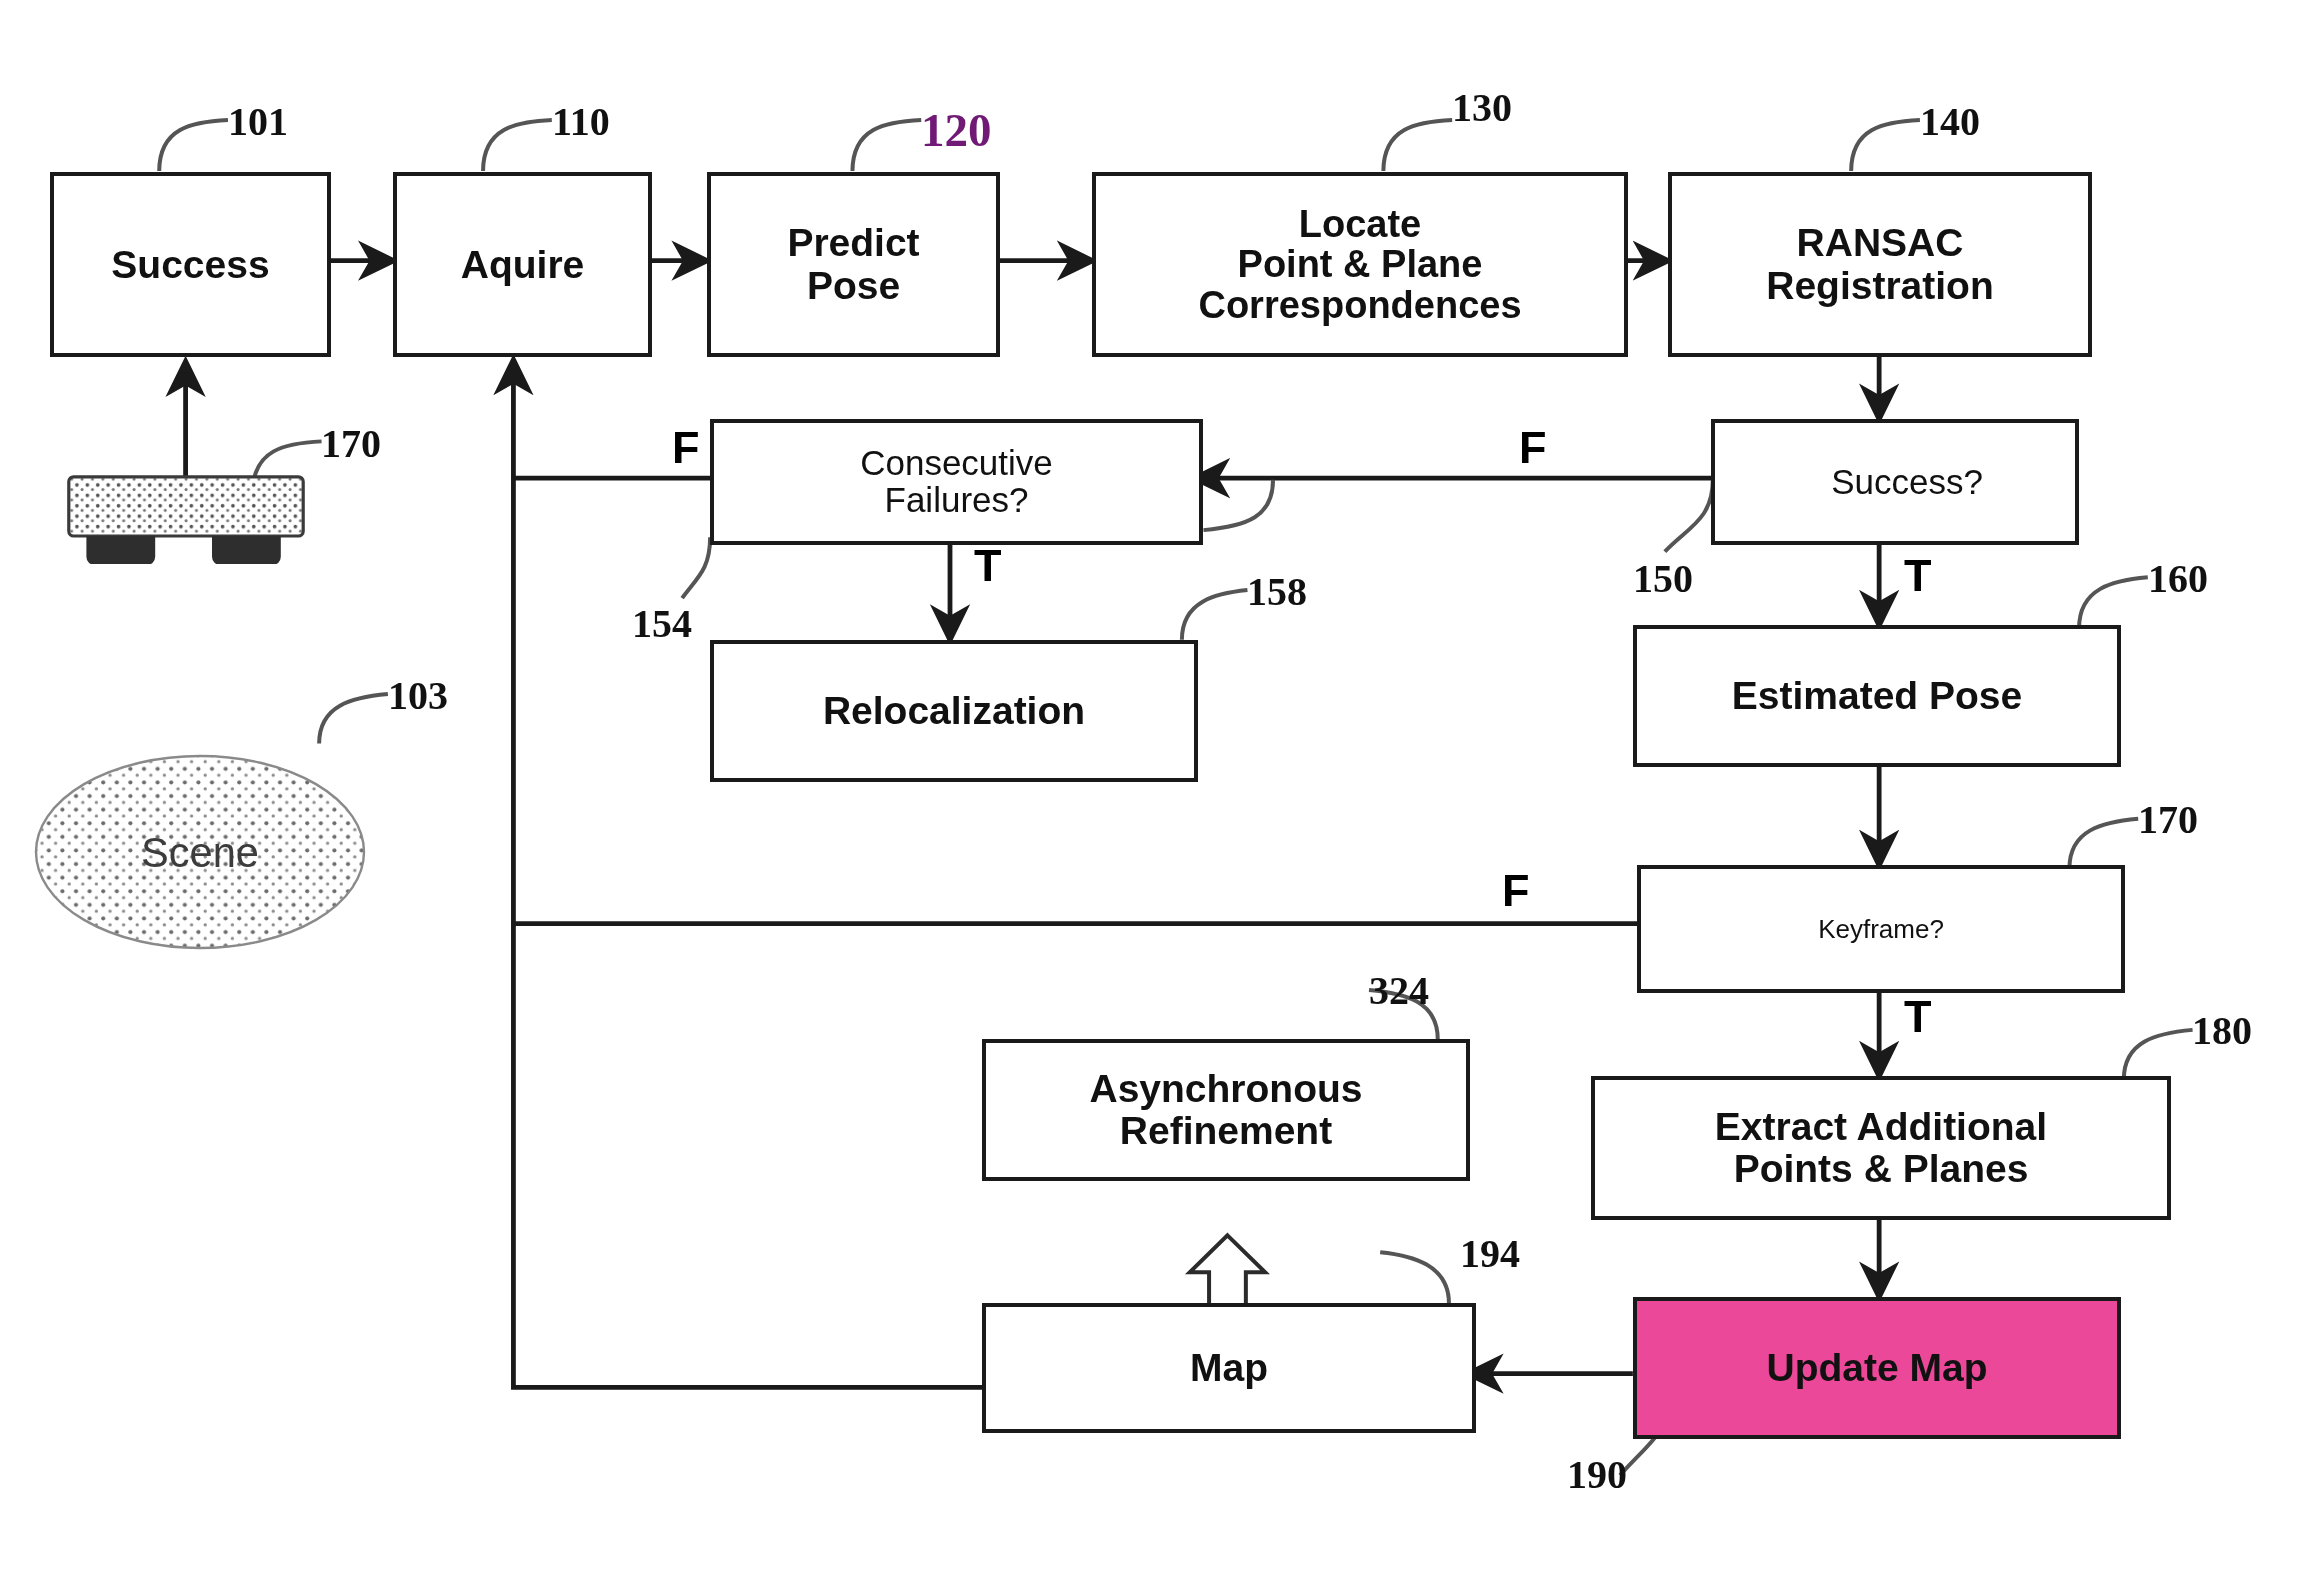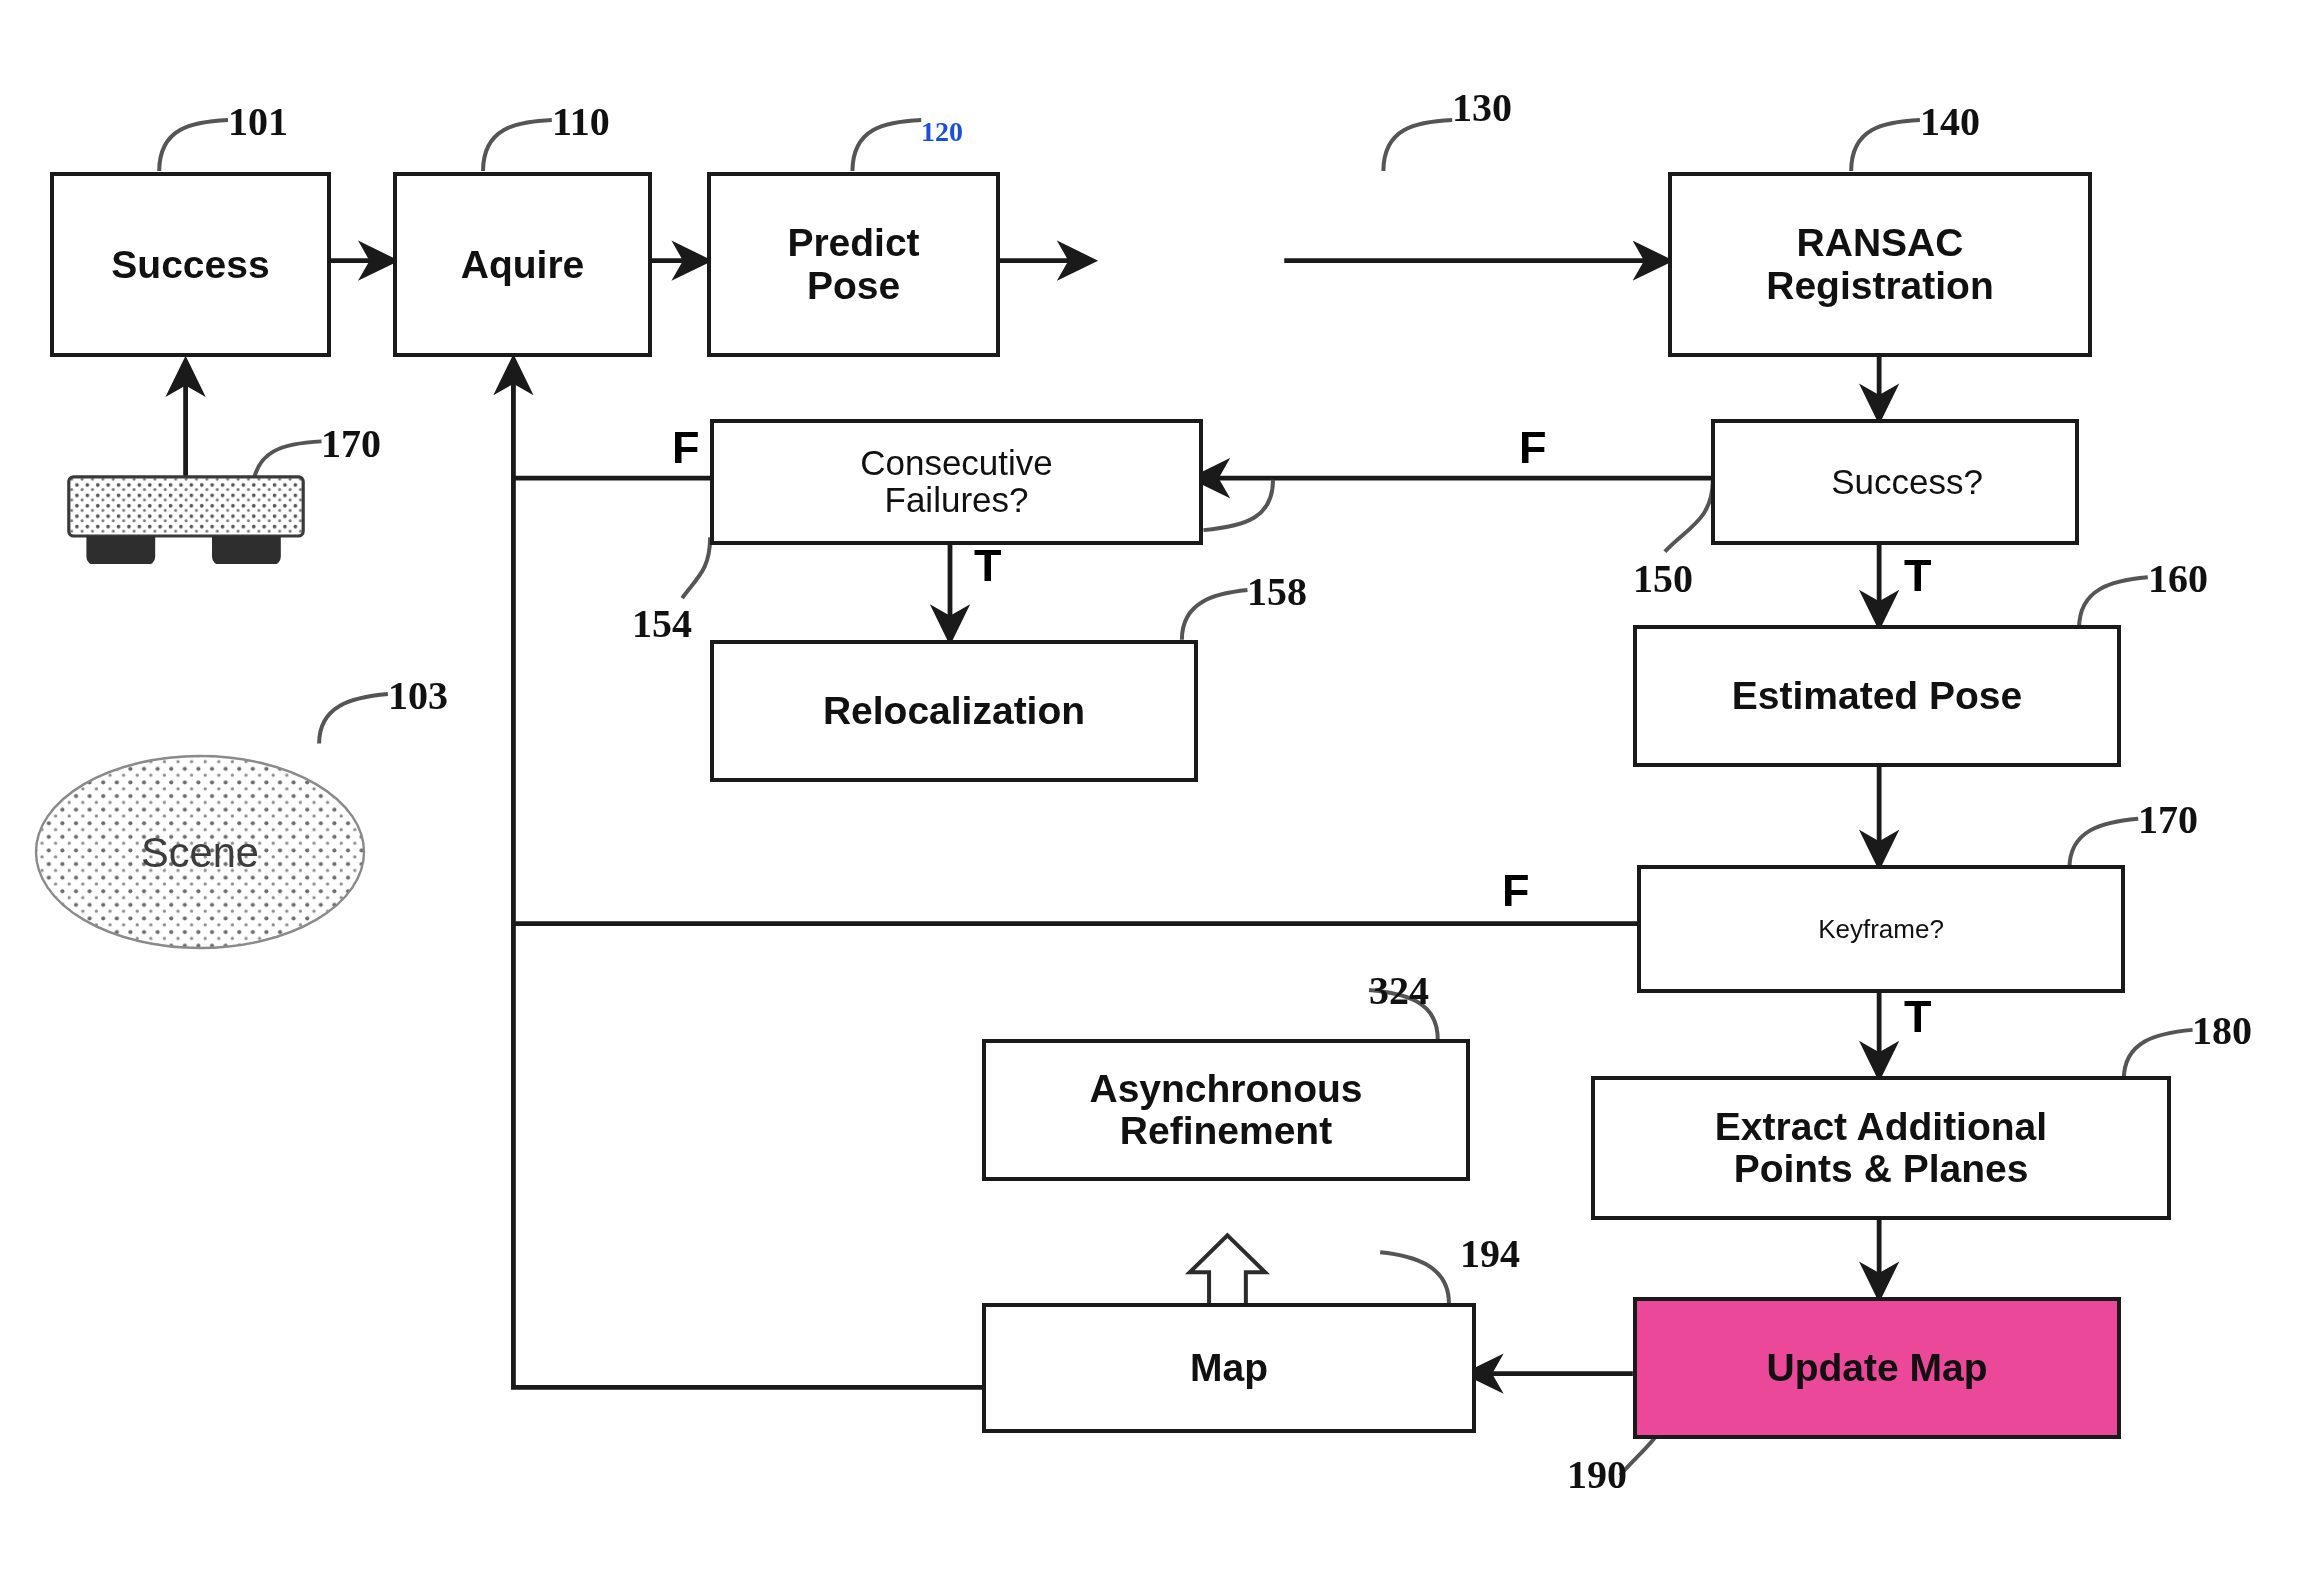--- a/index.html
+++ b/index.html
@@ -129,22 +129,27 @@
 
   <div style="position:absolute;left:393px;top:172px;width:251px;height:177px;border:4.8px solid #1a1a1a;background:#fff;display:flex;align-items:center;justify-content:center;">
     <span style="font-size:39px;font-weight:bold;color:#111;font-family:'Liberation Sans',sans-serif;">Aquire</span>
   </div>
   <div style="position:absolute;left:552px;top:98px;font-family:'Liberation Serif',serif;font-weight:bold;font-size:40px;color:#111;">110</div>
 
   <div style="position:absolute;left:707px;top:172px;width:285px;height:177px;border:4.8px solid #1a1a1a;background:#fff;display:flex;flex-direction:column;align-items:center;justify-content:center;line-height:1.08;">
     <span style="font-size:39px;font-weight:bold;color:#111;font-family:'Liberation Sans',sans-serif;">Predict</span>
     <span style="font-size:39px;font-weight:bold;color:#111;font-family:'Liberation Sans',sans-serif;">Pose</span>
   </div>
-  <div style="position:absolute;left:921px;top:116px;font-family:'Liberation Serif',serif;font-weight:bold;font-size:28px;color:#1d4ed8;">120</div>
-
+  <div style="position:absolute;left:921px;top:103px;font-family:'Liberation Serif',serif;font-weight:bold;font-size:47px;color:#701a75;">120</div>
+
+  <div style="position:absolute;left:1092px;top:172px;width:528px;height:177px;border:4.8px solid #1a1a1a;background:#fff;display:flex;flex-direction:column;align-items:center;justify-content:center;line-height:1.06;">
+    <span style="font-size:38px;font-weight:bold;color:#111;font-family:'Liberation Sans',sans-serif;">Locate</span>
+    <span style="font-size:38px;font-weight:bold;color:#111;font-family:'Liberation Sans',sans-serif;">Point &amp; Plane</span>
+    <span style="font-size:38px;font-weight:bold;color:#111;font-family:'Liberation Sans',sans-serif;">Correspondences</span>
+  </div>
   <div style="position:absolute;left:1452px;top:84px;font-family:'Liberation Serif',serif;font-weight:bold;font-size:40px;color:#111;">130</div>
 
   <div style="position:absolute;left:1668px;top:172px;width:416px;height:177px;border:4.8px solid #1a1a1a;background:#fff;display:flex;flex-direction:column;align-items:center;justify-content:center;line-height:1.08;">
     <span style="font-size:39px;font-weight:bold;color:#111;font-family:'Liberation Sans',sans-serif;">RANSAC</span>
     <span style="font-size:39px;font-weight:bold;color:#111;font-family:'Liberation Sans',sans-serif;">Registration</span>
   </div>
   <div style="position:absolute;left:1920px;top:98px;font-family:'Liberation Serif',serif;font-weight:bold;font-size:40px;color:#111;">140</div>
 
   <div style="position:absolute;left:1711px;top:419px;width:336px;height:118px;border:4.8px solid #1a1a1a;background:#fff;display:flex;align-items:center;justify-content:center;padding-left:24px;">
     <span style="font-size:35px;color:#111;font-family:'Liberation Sans',sans-serif;">Success?</span>

